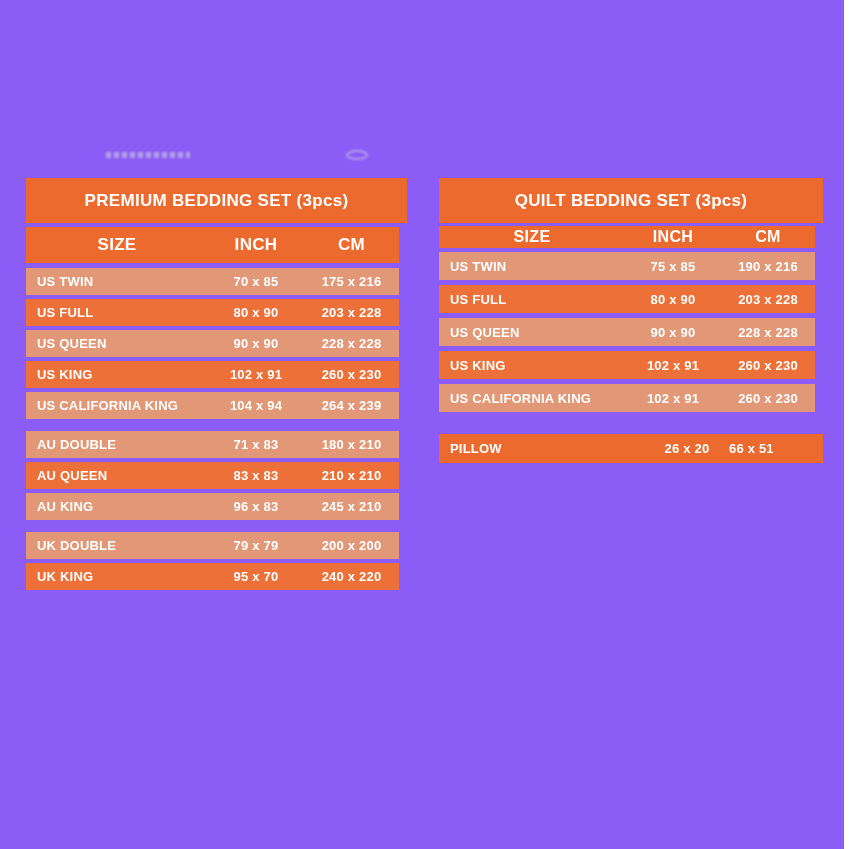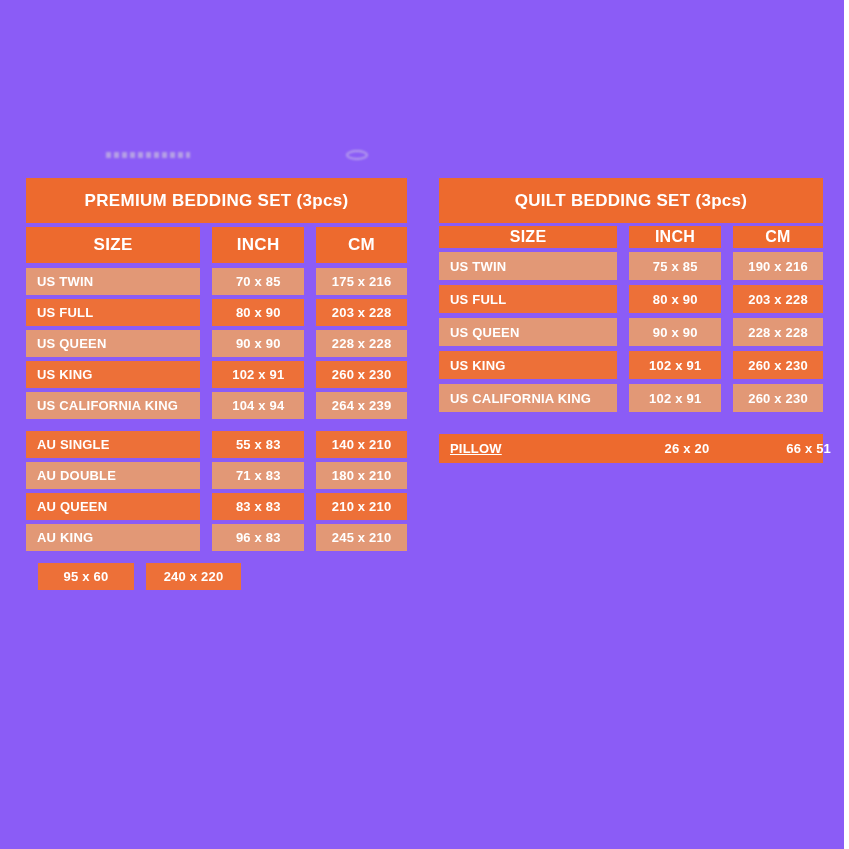--- a/index.html
+++ b/index.html
@@ -27,45 +27,45 @@
     height:45px;display:flex;align-items:center;justify-content:center;
     background:var(--hdr,#ED6A2E);font-size:17px;letter-spacing:.3px;white-space:nowrap;
   }
   .header-row{display:flex;}
   .t-left  .header-row{margin-top:4px;height:36px;font-size:17px;}
   .t-right .header-row{margin-top:3px;height:22px;font-size:16px;}
   .header-row .hcell{
     background:var(--hdr,#ED6A2E);display:flex;align-items:center;justify-content:center;
     letter-spacing:.3px;
   }
-  .cellgap{margin-left:12px;}
+  .cellgap{margin-left:0;}
 
   .t-left  .w-size{width:182px;} .t-left  .w-inch{width:96px;} .t-left  .w-cm{width:95px;}
   .t-right .w-size{width:186px;} .t-right .w-inch{width:96px;} .t-right .w-cm{width:94px;}
 
   .sec{margin-top:12px;}
   .t-left  .sec.first{margin-top:5px;}
   .t-right .sec.first{margin-top:4px;}
 
   .trow{display:flex;font-size:13px;letter-spacing:.2px;}
   .t-left  .trow{height:27px;margin-top:4px;}
   .t-right .trow{height:28px;margin-top:5px;}
   .trow:first-child{margin-top:0;}
   .trow .cell{display:flex;align-items:center;justify-content:center;white-space:nowrap;box-sizing:border-box;}
   .trow .cell-size{justify-content:flex-start;padding-left:11px;}
   .shade-light .cell{background:var(--light,#E29876);}
   .shade-dark  .cell{background:var(--dark,#ED7038);}
 
   .pillow-row{
     position:relative;margin-top:22px;height:29px;background:var(--hdr,#ED6A2E);
-    display:flex;align-items:center;font-size:13px;letter-spacing:.2px;text-decoration:underline;
+    display:flex;align-items:center;font-size:13px;letter-spacing:.2px;
   }
   .pillow-row .p-label{padding-left:11px;}
   .pillow-row .p-inch{position:absolute;left:200px;width:96px;text-align:center;}
-  .pillow-row .p-cm{position:absolute;left:298px;width:94px;text-align:right;}
+  .pillow-row .p-cm{position:absolute;left:290px;width:94px;text-align:left;}
 </style>
 </head>
 <body>
 
 <div class="canvas">
   <div class="smudge-a"></div>
   <div class="smudge-b"></div>
 
   <section class="size-table t-left">
     <div class="tbl-title">PREMIUM BEDDING SET (3pcs)</div>
@@ -96,44 +96,45 @@
             <div class="cell w-inch cellgap">102 x 91</div>
             <div class="cell w-cm cellgap">260 x 230</div>
           </div>
           <div class="trow shade-light">
             <div class="cell w-size cell-size">US CALIFORNIA KING</div>
             <div class="cell w-inch cellgap">104 x 94</div>
             <div class="cell w-cm cellgap">264 x 239</div>
           </div>
         </div>
         <div class="sec">
-          <div class="trow shade-dark">
-            <div class="cell w-size cell-size">AU SINGLE</div>
-            <div class="cell w-inch cellgap">55 x 83</div>
-            <div class="cell w-cm cellgap">140 x 210</div>
-          </div>
           <div class="trow shade-light">
             <div class="cell w-size cell-size">AU DOUBLE</div>
             <div class="cell w-inch cellgap">71 x 83</div>
             <div class="cell w-cm cellgap">180 x 210</div>
           </div>
           <div class="trow shade-dark">
             <div class="cell w-size cell-size">AU QUEEN</div>
             <div class="cell w-inch cellgap">83 x 83</div>
             <div class="cell w-cm cellgap">210 x 210</div>
           </div>
           <div class="trow shade-light">
             <div class="cell w-size cell-size">AU KING</div>
             <div class="cell w-inch cellgap">96 x 83</div>
             <div class="cell w-cm cellgap">245 x 210</div>
           </div>
         </div>
         <div class="sec">
+          <div class="trow shade-light">
+            <div class="cell w-size cell-size">UK DOUBLE</div>
+            <div class="cell w-inch cellgap">79 x 79</div>
+            <div class="cell w-cm cellgap">200 x 200</div>
+          </div>
           <div class="trow shade-dark">
-            <div class="cell w-inch cellgap">95 x 60</div>
+            <div class="cell w-size cell-size">UK KING</div>
+            <div class="cell w-inch cellgap">95 x 70</div>
             <div class="cell w-cm cellgap">240 x 220</div>
           </div>
         </div>
       </div>
   </section>
 
   <section class="size-table t-right">
     <div class="tbl-title">QUILT BEDDING SET (3pcs)</div>
     <div class="header-row">
         <div class="hcell w-size">SIZE</div>

